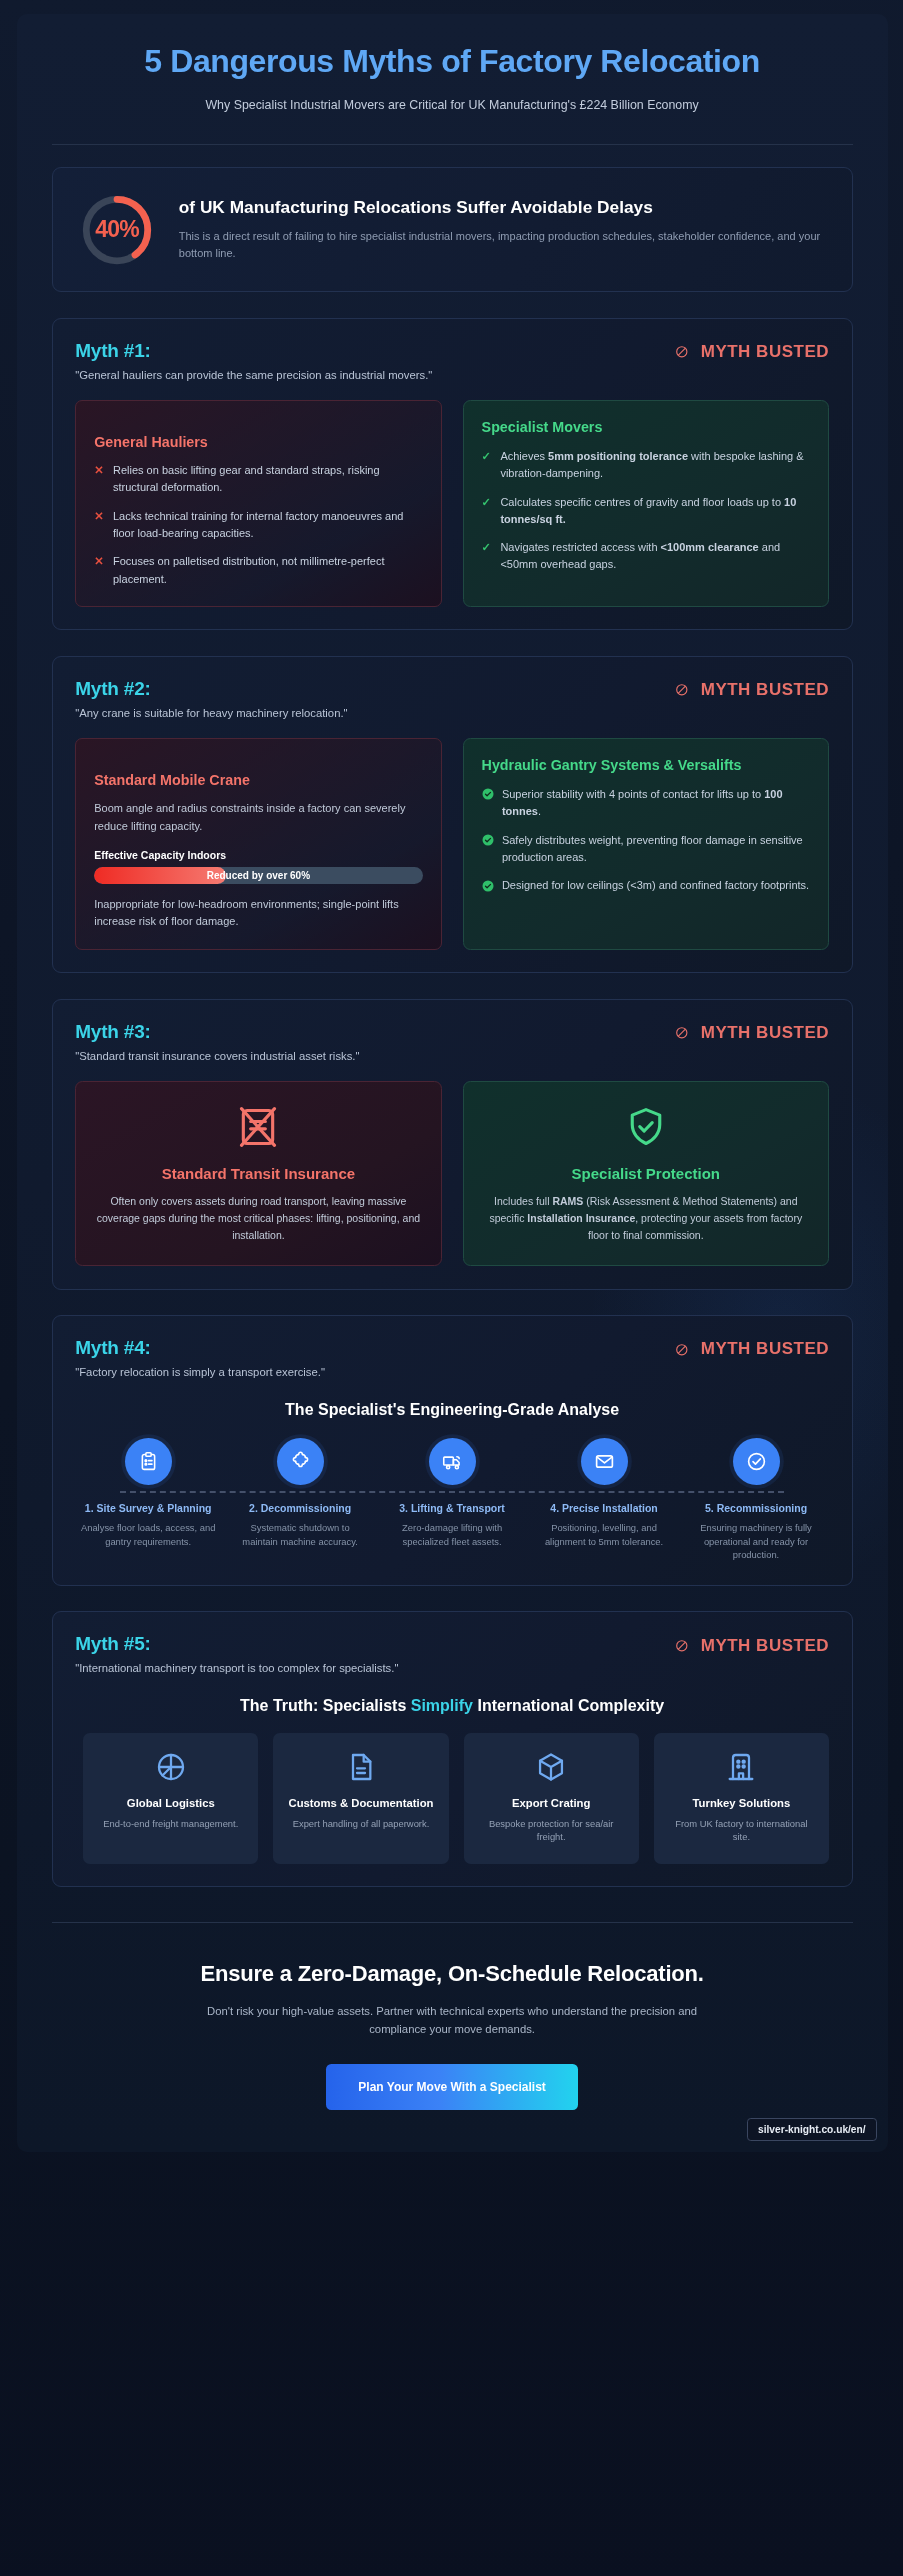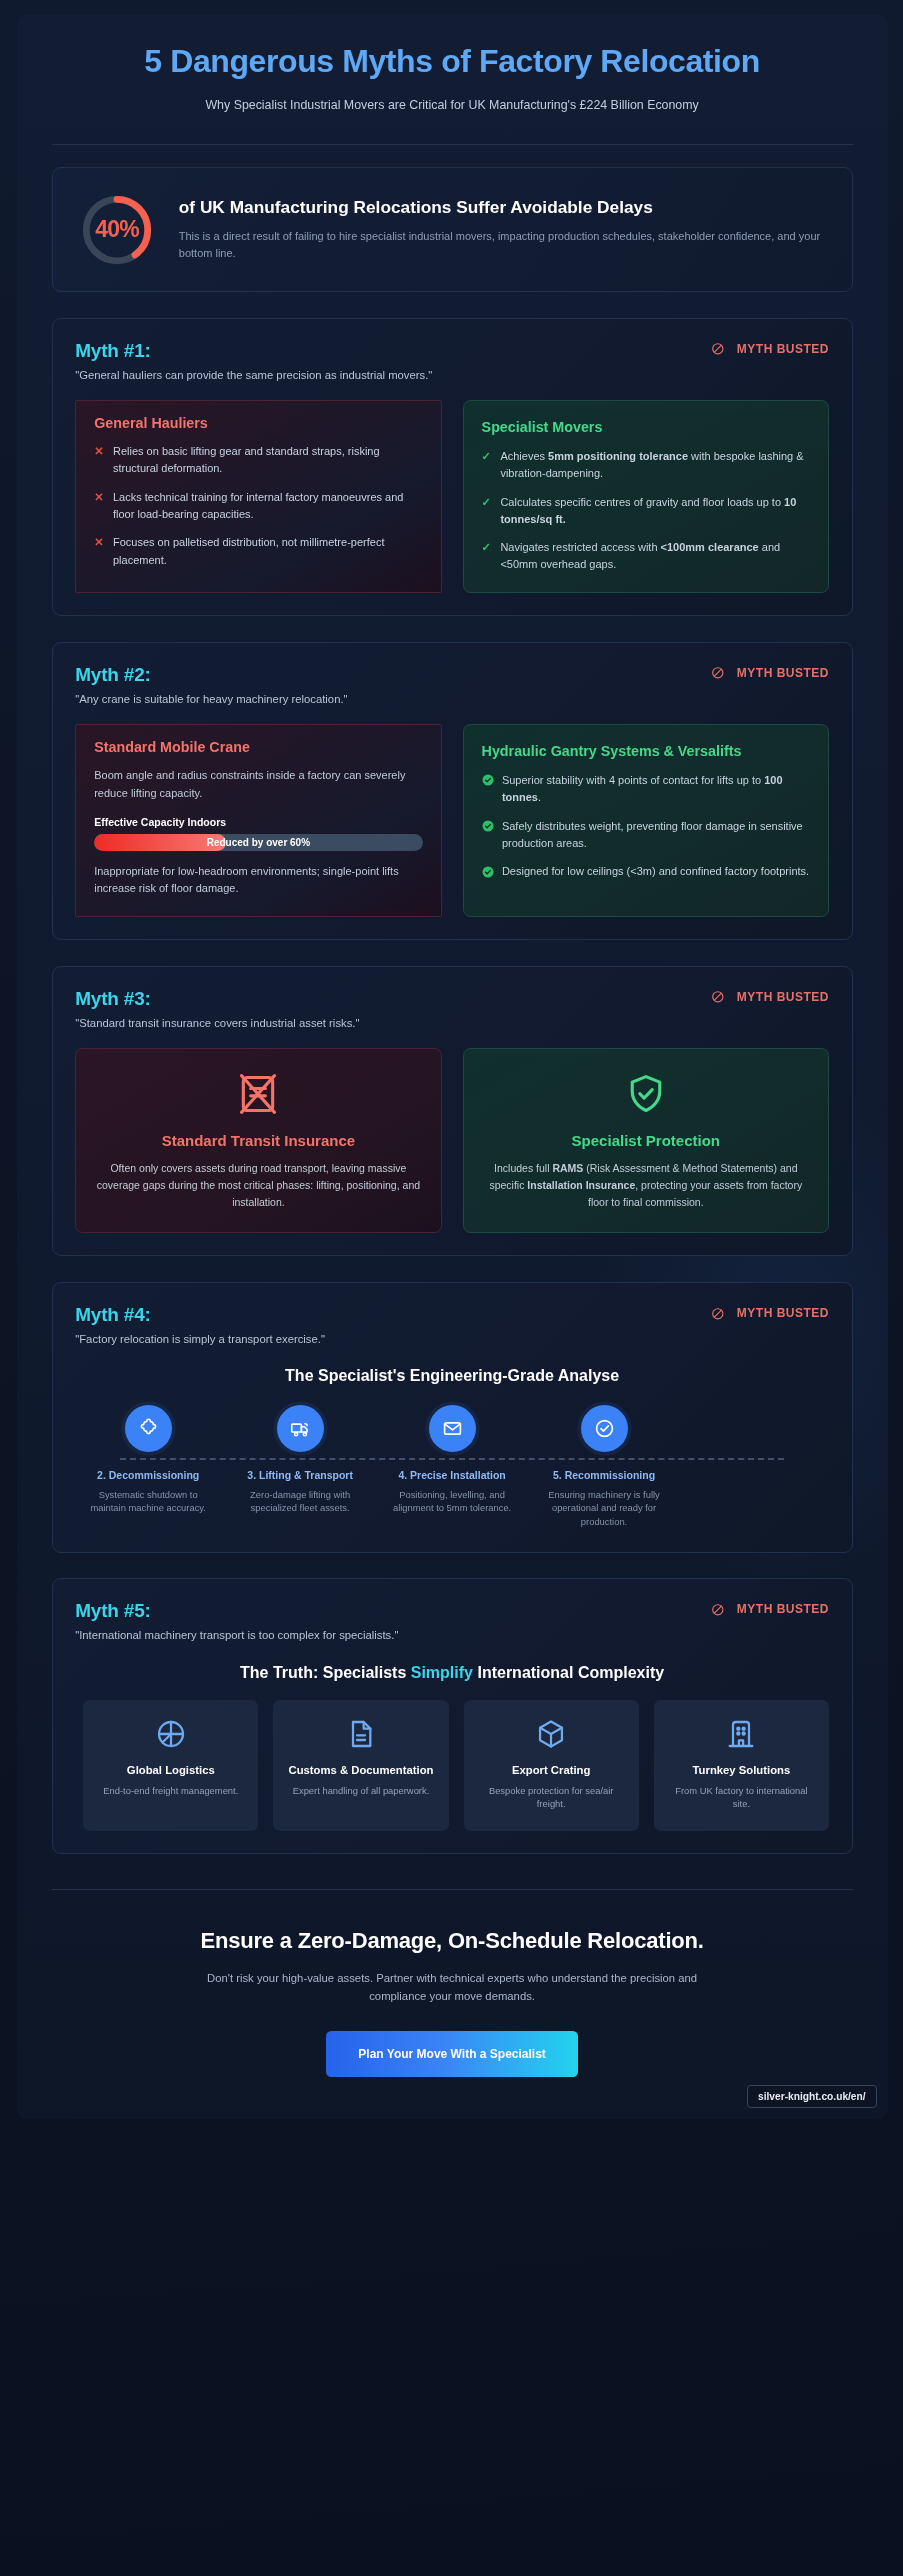--- a/index.html
+++ b/index.html
@@ -118,39 +118,39 @@
   .myth-claim {
     color: #b9c4d6;
     font-size: 11.3px;
     margin-top: 6.8px;
   }
   .busted {
     display: flex;
     align-items: center;
     gap: 12px;
     color: #e8716a;
-    font-size: 12px;
+    font-size: 17px;
     font-weight: bold;
     letter-spacing: 0.5px;
     margin-top: 2.3px;
     white-space: nowrap;
   }
   .busted svg { display:block; }
 
   .two-col {
     display: grid;
     grid-template-columns: 1fr 1fr;
     gap: 21px;
     margin-top: 19.6px;
   }
   .card-bad {
     border: 0.8px solid #4a2434;
-    border-radius: 2px;
+    border-radius: 7px;
     background: linear-gradient(150deg, #2a1524 0%, #24142140 70%, #1c1020 100%);
-    padding: 14px 18px 18px 18px;
+    padding: 33px 18px 18px 18px;
   }
   .card-good {
     border: 0.8px solid #1f4a42;
     border-radius: 7.5px;
     background: linear-gradient(150deg, #10302c 0%, #122b2c 60%, #122628 100%);
     padding: 16.6px 18px 18px 18px;
   }
   .card-bad h3 {
     color: #f4746a;
     font-size: 14.3px;
@@ -579,20 +579,34 @@
           </svg>
         </span>
         <span>MYTH BUSTED</span>
       </div>
     </div>
     <div class="proc-title">The Specialist's Engineering-Grade Analyse</div>
     <div class="steps">
       <div class="dash-line"></div>
       <div class="step">
         <div class="step-circle">
+          <svg width="21" height="21" viewBox="0 0 24 24" fill="none" stroke="#ffffff" stroke-width="1.8" stroke-linecap="round" stroke-linejoin="round">
+            <rect x="5" y="4" width="14" height="17" rx="2"></rect>
+            <rect x="9" y="2" width="6" height="4" rx="1" fill="#3b82f6"></rect>
+            <circle cx="9" cy="11" r="0.9" fill="#ffffff"></circle>
+                <line x1="12" y1="11" x2="16" y2="11"></line>
+            <circle cx="9" cy="15" r="0.9" fill="#ffffff"></circle>
+                <line x1="12" y1="15" x2="16" y2="15"></line>
+          </svg>
+        </div>
+        <div class="step-name">1. Site Survey &amp; Planning</div>
+        <div class="step-desc">Analyse floor loads, access, and gantry requirements.</div>
+      </div>
+      <div class="step">
+        <div class="step-circle">
           <svg width="21" height="21" viewBox="0 0 24 24" fill="none" stroke="#ffffff" stroke-width="1.8" stroke-linejoin="round">
             <path d="M10 3.5a2 2 0 114 0c0 .8 .9 1.1 1.5 .6l2 2c-.5 .6-.2 1.5 .6 1.5a2 2 0 110 4c-.8 0-1.1 .9-.6 1.5l-2 2c-.6-.5-1.5-.2-1.5 .6a2 2 0 11-4 0c0-.8-.9-1.1-1.5-.6l-2-2c.5-.6 .2-1.5-.6-1.5a2 2 0 110-4c .8 0 1.1-.9 .6-1.5l2-2c .6 .5 1.5 .2 1.5-.6z"></path>
           </svg>
         </div>
         <div class="step-name">2. Decommissioning</div>
         <div class="step-desc">Systematic shutdown to maintain machine accuracy.</div>
       </div>
       <div class="step">
         <div class="step-circle">
           <svg width="21" height="21" viewBox="0 0 24 24" fill="none" stroke="#ffffff" stroke-width="1.8" stroke-linecap="round" stroke-linejoin="round">

